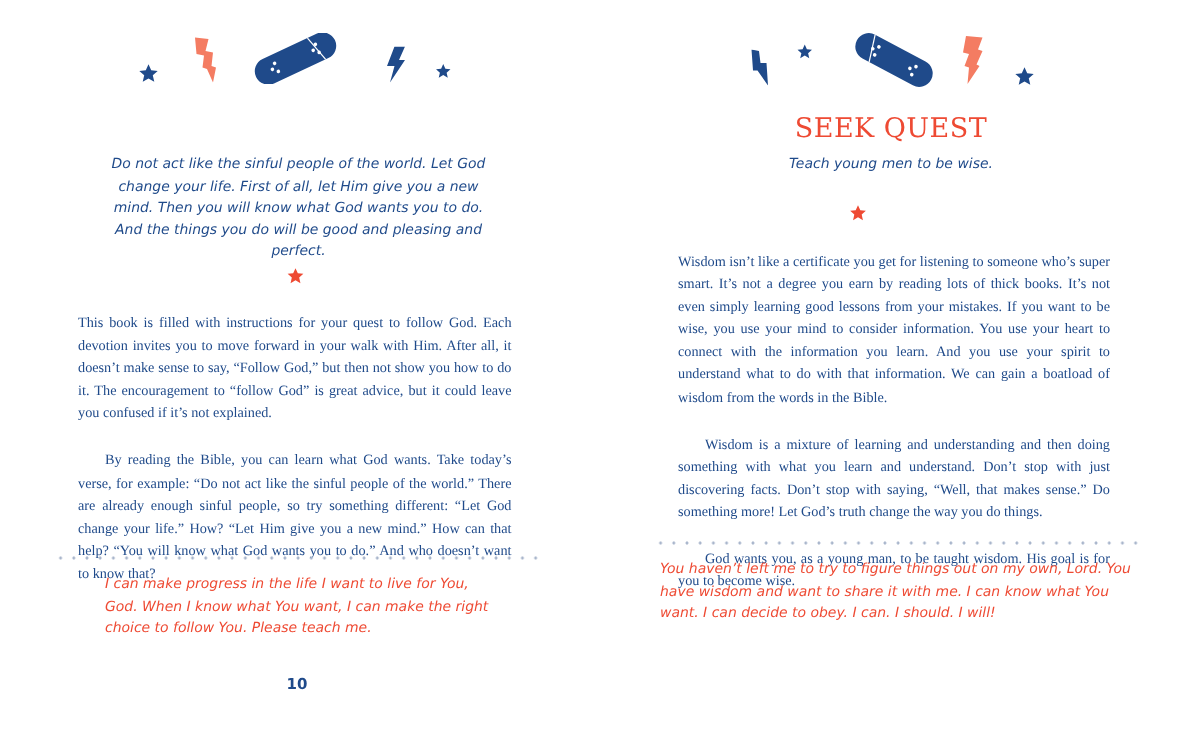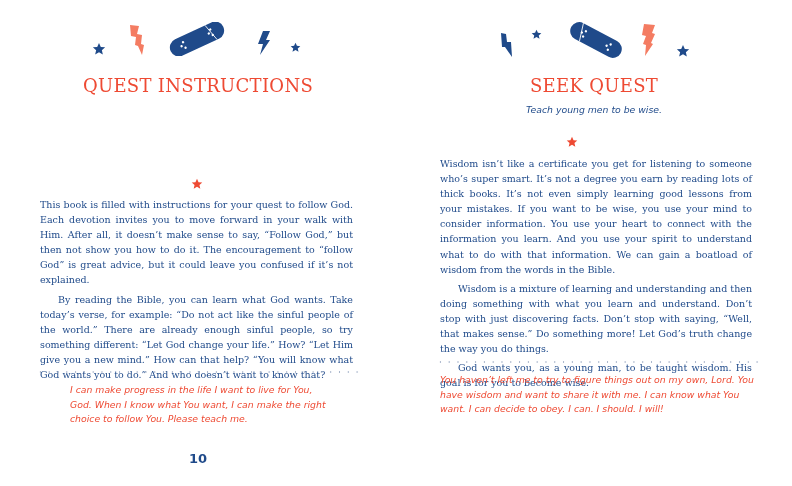--- a/index.html
+++ b/index.html
@@ -6,25 +6,25 @@
     body { width: 792px; height: 486px; position: relative; overflow: hidden; font-family: "DejaVu Serif", serif; }
     .page { position: absolute; top: 0; width: 396px; height: 486px; background: #fff; }
     .page.left { left: 0; }
     .page.right { left: 396px; }
     .deco { position: absolute; }
     .title { position: absolute; left: 0; right: 0; text-align: center; color: #ee4a33; font-family: "DejaVu Serif", serif; font-size: 18px; letter-spacing: 0.3px; }
     .verse { position: absolute; text-align: center; color: #1f4a8a; font-family: "DejaVu Sans", sans-serif; font-style: italic; font-size: 9.3px; line-height: 14.5px; }
     .ref { position: absolute; left: 0; right: 0; text-align: center; color: #1f4a8a; font-family: "DejaVu Sans", sans-serif; font-size: 8.2px; letter-spacing: 0.3px; }
     .star-mid { position: absolute; }
     .body { position: absolute; color: #1f4a8a; font-family: "DejaVu Serif", serif; font-size: 9.5px; line-height: 15.1px; text-align: justify; }
-    .body p { margin: 4px; }
+    .body p { margin: 16px; font-family: Liberation Serif, serif; }
     .body p.indent { text-indent: 18px; }
     .dots { position: absolute; height: 2px; background-image: radial-gradient(circle, #a9b6cc 0.9px, transparent 1.1px); background-size: 8.8px 2px; background-repeat: repeat-x; }
     .prayer { position: absolute; color: #ee4a33; font-family: "DejaVu Sans", sans-serif; font-style: italic; font-size: 9.3px; line-height: 14.5px; }
-    .pagenum { position: absolute; left: 0; right: 0; text-align: center; color: #1f4a8a; font-family: "DejaVu Sans", sans-serif; font-weight: bold; font-size: 13px; }
+    .pagenum { position: absolute; left: 0; right: 0; text-align: center; color: #1f4a8a; font-family: "DejaVu Sans", sans-serif; font-weight: bold; font-size: 10px; }
   </style>
 </head>
 <body>
 
 <div class="page left">
 
   <svg class="deco" style="left:92px;top:42px" width="14" height="14" viewBox="0 0 24 24">
     <path d="M12 1.5l3.1 6.9 7.4.7-5.6 5 1.7 7.4L12 17.6 5.4 21.5l1.7-7.4-5.6-5 7.4-.7z" fill="#1f4a8a"></path>
   </svg>
   <svg class="deco" style="left:128px;top:24px" width="16" height="32" viewBox="0 0 16 32">
@@ -42,22 +42,22 @@
       <line x1="44" y1="8" x2="49" y2="26" stroke="#fff" stroke-width="0.8"></line>
     </g>
   </svg>
   <svg class="deco" style="left:257px;top:31px" width="14" height="24" viewBox="0 0 14 24">
     <path d="M6 0 L13 0 L9 9 L13 9 L3 24 L6 13 L1 13 Z" fill="#1f4a8a"></path>
   </svg>
   <svg class="deco" style="left:290px;top:42px" width="11" height="11" viewBox="0 0 24 24">
     <path d="M12 1.5l3.1 6.9 7.4.7-5.6 5 1.7 7.4L12 17.6 5.4 21.5l1.7-7.4-5.6-5 7.4-.7z" fill="#1f4a8a"></path>
   </svg>
 
-  <div class="title" style="top:75px">QUEST INSTRUCTIONS</div>
 
+  <div class="verse" style="left:68px;width:262px;top:103px">Do not act like the sinful people of the world. Let God change your life. First of all, let Him give you a new mind. Then you will know what God wants you to do. And the things you do will be good and pleasing and perfect.</div>
   <svg class="star-mid" style="left:191px;top:178px" width="12" height="12" viewBox="0 0 24 24">
     <path d="M12 1.5l3.1 6.9 7.4.7-5.6 5 1.7 7.4L12 17.6 5.4 21.5l1.7-7.4-5.6-5 7.4-.7z" fill="#ee4a33"></path>
   </svg>
 
   <div class="body" style="left:36px;width:321px;top:193px">
     <p>This book is filled with instructions for your quest to follow God. Each devotion invites you to move forward in your walk with Him. After all, it doesn’t make sense to say, “Follow God,” but then not show you how to do it. The encouragement to “follow God” is great advice, but it could leave you confused if it’s not explained.</p>
     <p class="indent">By reading the Bible, you can learn what God wants. Take today’s verse, for example: “Do not act like the sinful people of the world.” There are already enough sinful people, so try something different: “Let God change your life.” How? “Let Him give you a new mind.” How can that help? “You will know what God wants you to do.” And who doesn’t want to know that?</p>
   </div>
 
   <div class="dots" style="left:36px;width:324px;top:371px"></div>

